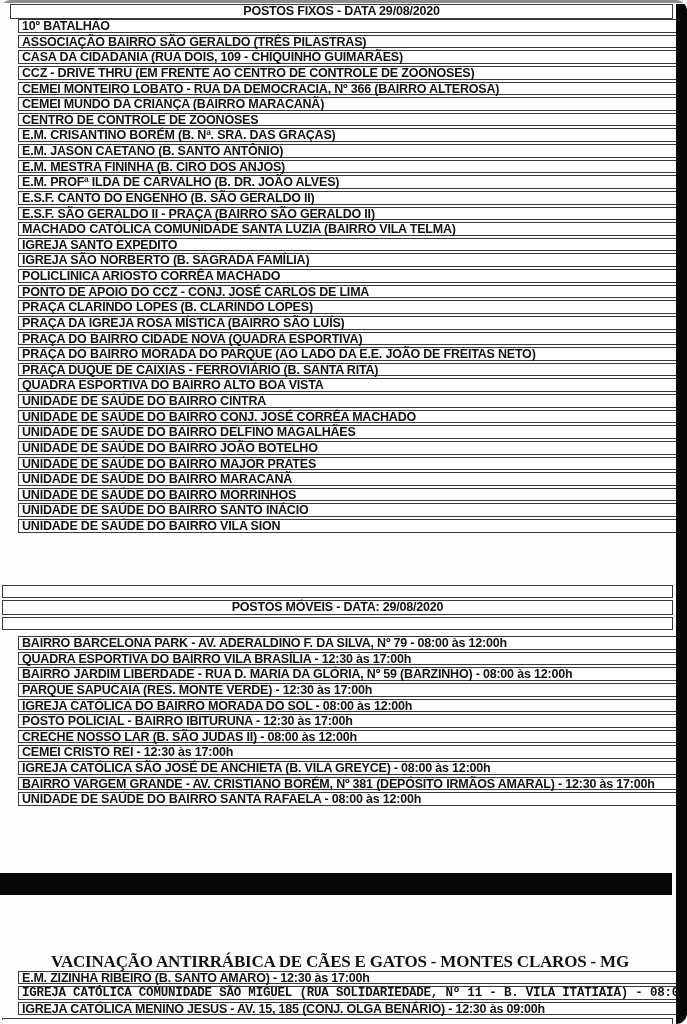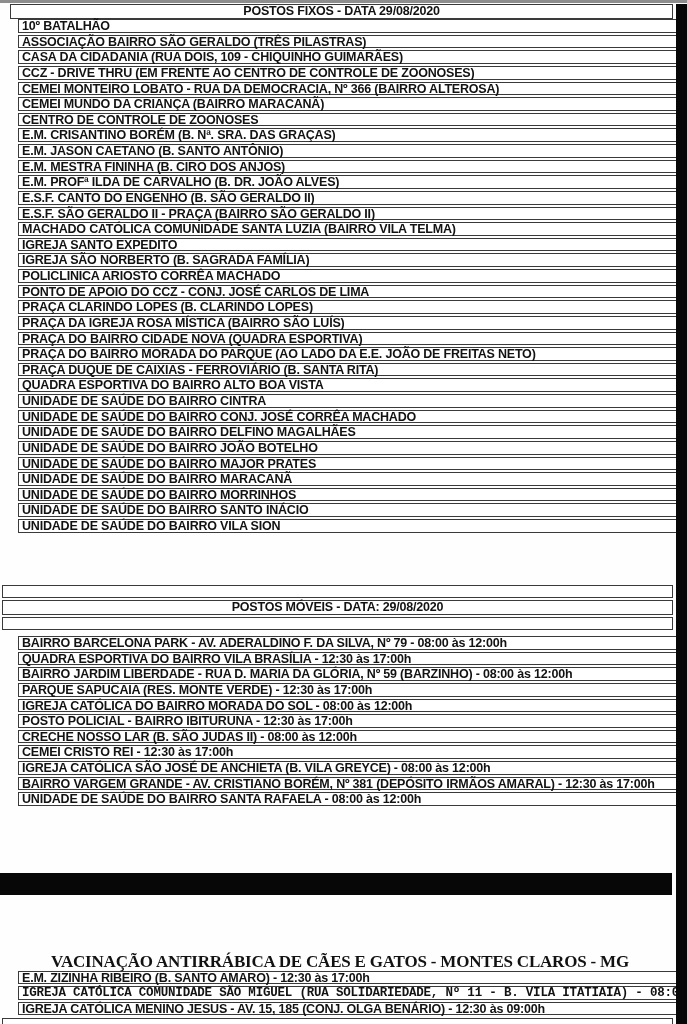--- a/index.html
+++ b/index.html
@@ -12,20 +12,21 @@
   html, body { margin: 0; padding: 0; background: #fff; }
   .page {
     position: relative;
     width: 687px;
     height: 1024px;
     background: var(--page-bg);
     overflow: hidden;
     font-family: "Liberation Sans", sans-serif;
     font-weight: bold;
     color: var(--text);
+    border-radius: 11px;
   }
   .top-strip {
     position: absolute; top: 0; left: 0;
     width: 687px; height: 3px;
     background: var(--top-strip);
   }
   .header-row {
     position: absolute;
     box-sizing: border-box;
     border: 1px solid var(--row-border);

